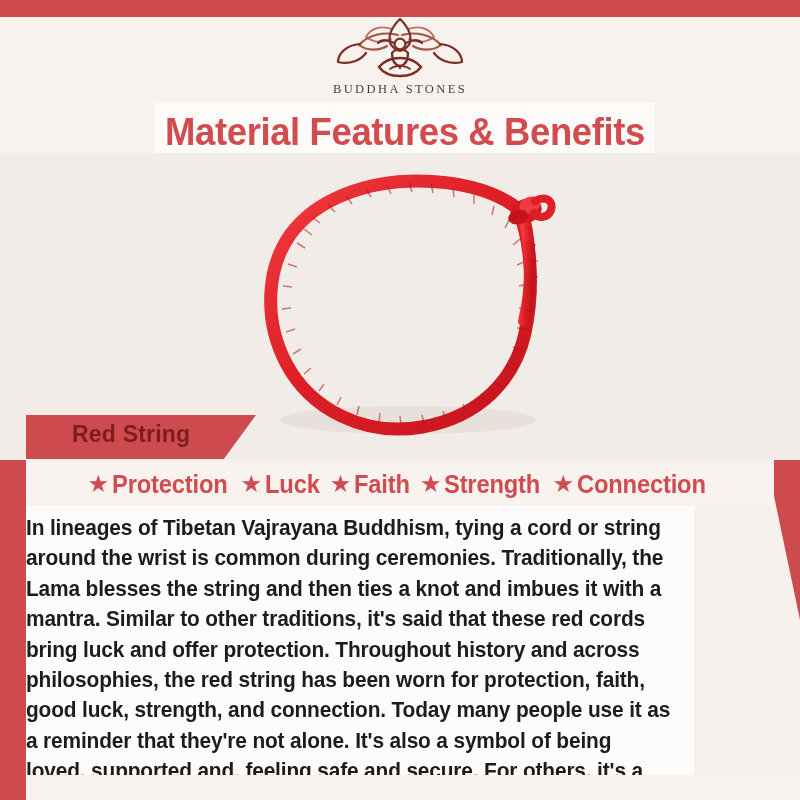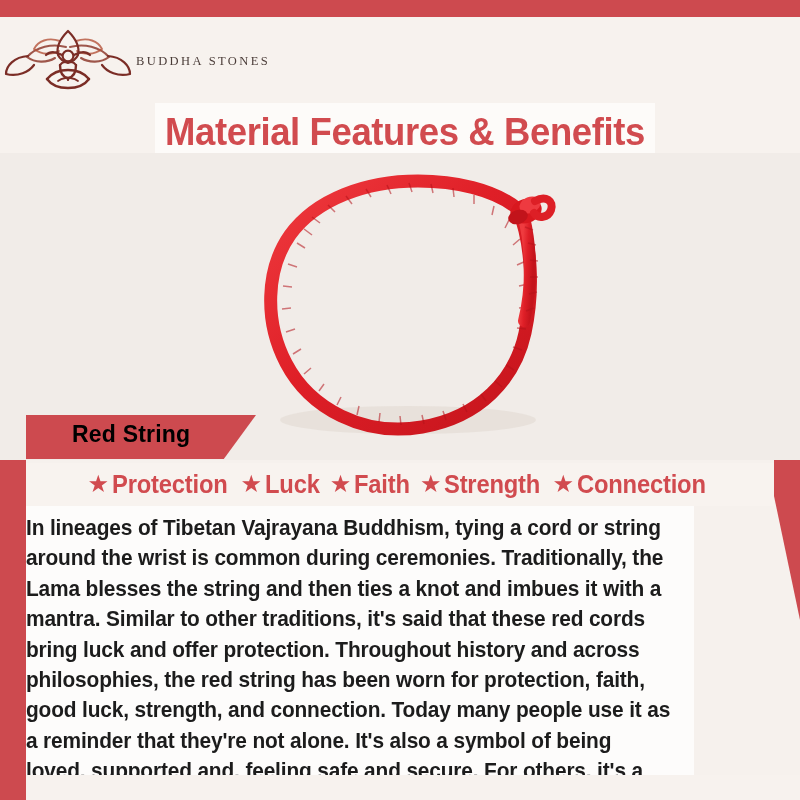--- a/index.html
+++ b/index.html
@@ -59,21 +59,21 @@
     height: 153px;
     background: #f7f2ee;
   }
   .logo-wrap {
     position: absolute;
     left: 0;
     top: 0;
     width: 800px;
     height: 88px;
     display: flex;
-    flex-direction: row;
+    flex-direction: column;
     align-items: center;
     justify-content: flex-start;
   }
   .logo-mark {
     width: 136px;
     height: 64px;
     display: block;
   }
   .logo-word {
     margin-top: 1px;
@@ -141,21 +141,21 @@
   .ribbon-label {
     position: absolute;
     left: 72px;
     top: 415px;
     height: 39px;
     display: flex;
     align-items: center;
     font-family: "Liberation Sans Narrow", "Liberation Sans", sans-serif;
     font-weight: bold;
     font-size: 23px;
-    color: #000000;
+    color: #7f1d1d;
     letter-spacing: 0.2px;
     white-space: nowrap;
   }
 
   
   .benefits {
     position: absolute;
     left: 26px;
     top: 463px;
     width: 748px;

